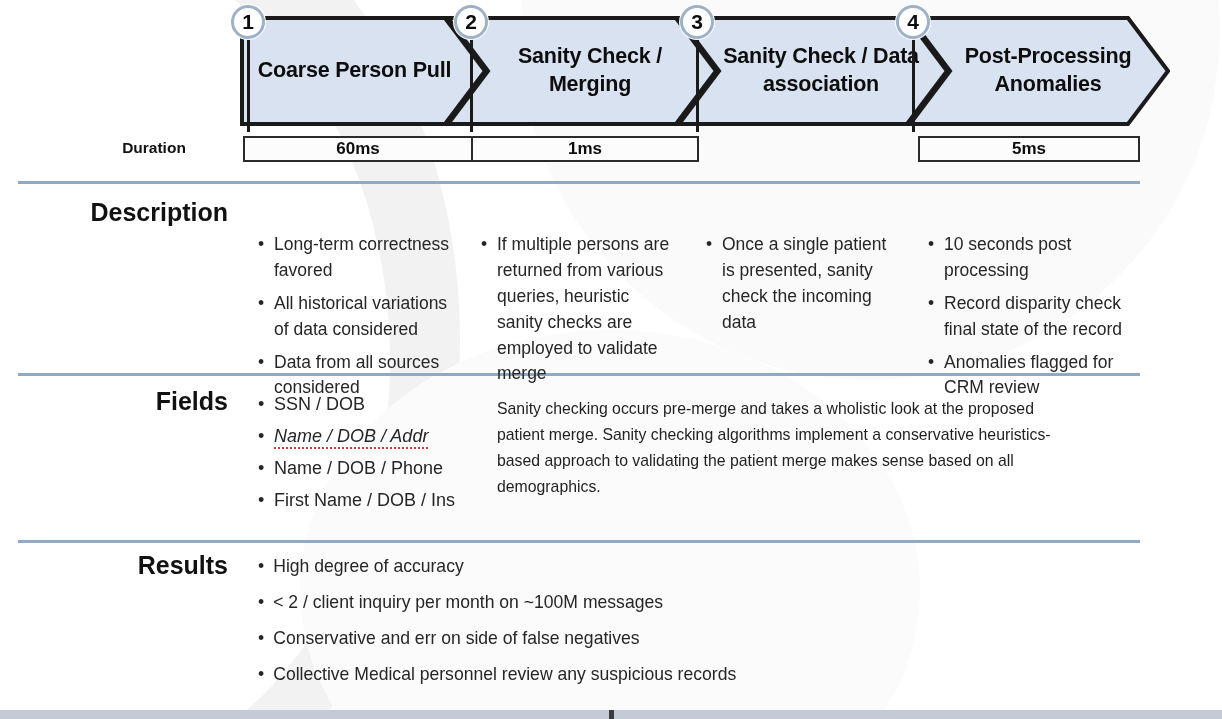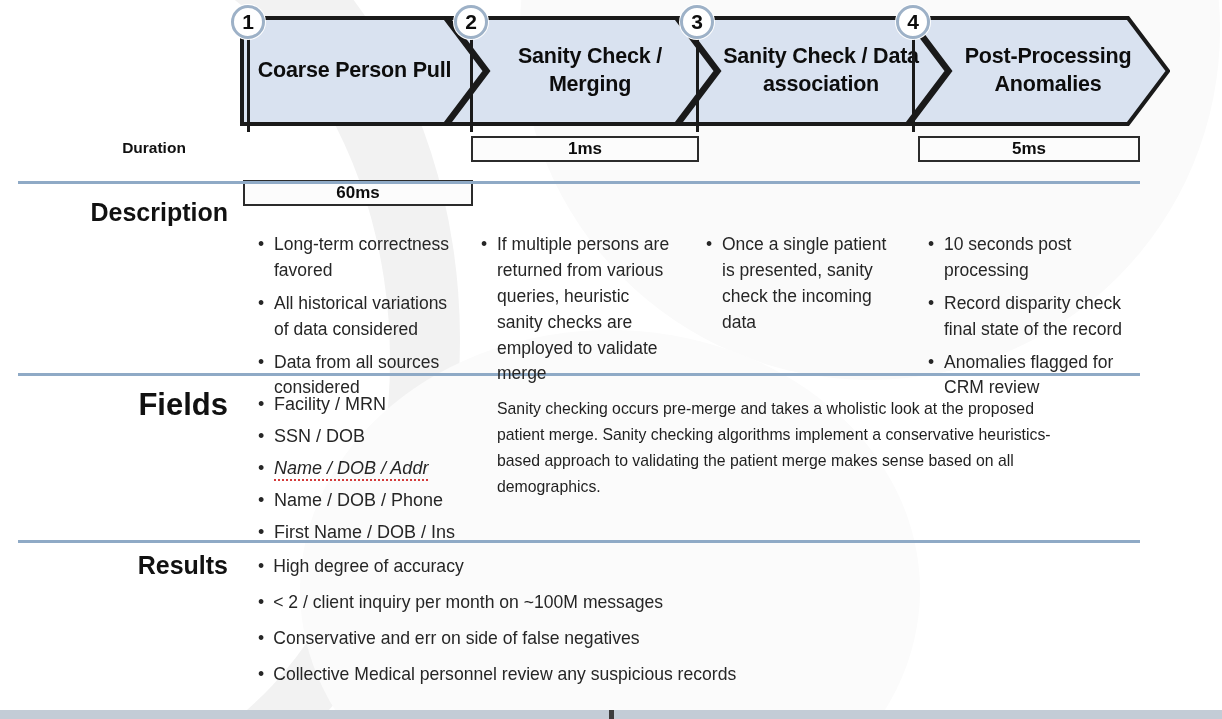--- a/index.html
+++ b/index.html
@@ -126,21 +126,21 @@
   
   .row-label {
     position: absolute;
     left: 0;
     width: 228px;
     text-align: right;
     font-weight: bold;
     color: #111111;
   }
   #label-description { top: 198px; font-size: 25px; }
-  #label-fields      { top: 387px; font-size: 31px; }
+  #label-fields      { top: 387px; font-size: 25px; }
   #label-results     { top: 551px; font-size: 25px; }
 
   
   ul.bul { list-style: none; }
   ul.bul li {
     position: relative;
     padding-left: 16px;
     color: #262626;
   }
   ul.bul li::before {
@@ -239,21 +239,21 @@
   <div class="badge-stem" style="left:696px; top:16px; height:116px;"></div>
   <div class="badge-stem" style="left:912px; top:16px; height:116px;"></div>
 
   <div class="badge" style="left:231px; top:5px;">1</div>
   <div class="badge" style="left:454px; top:5px;">2</div>
   <div class="badge" style="left:680px; top:5px;">3</div>
   <div class="badge" style="left:896px; top:5px;">4</div>
 
   <div class="dur-label">Duration</div>
 
-  <div class="dur-box" style="left:243px; width:230px;margin-top:44px;">60ms</div>
+  <div class="dur-box" style="left:243px; width:230px;">60ms</div>
   <div class="dur-box" style="left:471px; width:228px;">1ms</div>
   <div class="dur-box" style="left:918px; width:222px;">5ms</div>
 
   <div class="divider" style="top:181px;"></div>
   <div class="divider" style="top:373px;"></div>
   <div class="divider" style="top:540px;"></div>
 
   <div class="row-label" id="label-description">Description</div>
 
   <ul class="bul desc-col" style="left:258px; width:200px;">
@@ -272,21 +272,20 @@
 
   <ul class="bul desc-col" style="left:928px; width:200px;">
     <li>10 seconds post processing</li>
     <li>Record disparity check final state of the record</li>
     <li>Anomalies flagged for CRM review</li>
   </ul>
 
   <div class="row-label" id="label-fields">Fields</div>
 
   <ul class="bul" id="fields-col">
-    <li>Facility / MRN</li>
     <li>SSN / DOB</li>
     <li><span class="spell">Name / DOB / Addr</span></li>
     <li>Name / DOB / Phone</li>
     <li>First Name / DOB / Ins</li>
   </ul>
 
   <div id="fields-note">Sanity checking occurs pre-merge and takes a wholistic look at the proposed patient merge.  Sanity checking algorithms implement a conservative heuristics-based approach to validating the patient merge makes sense based on all demographics.</div>
 
   <div class="row-label" id="label-results">Results</div>
 

